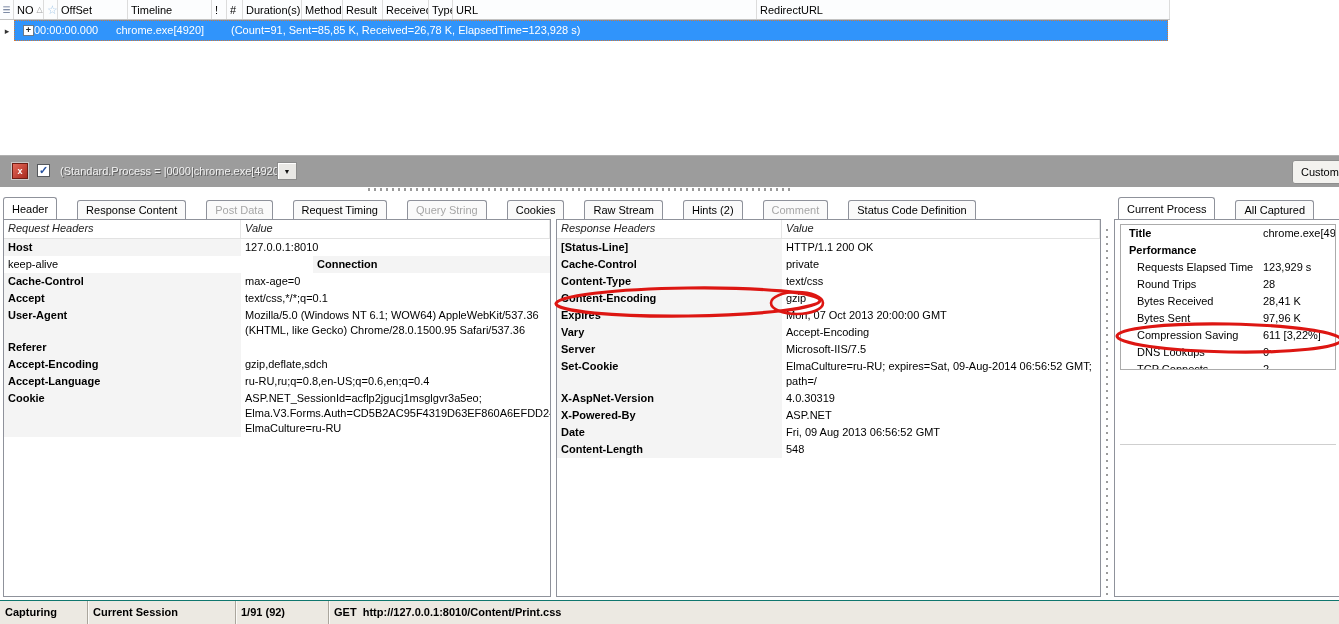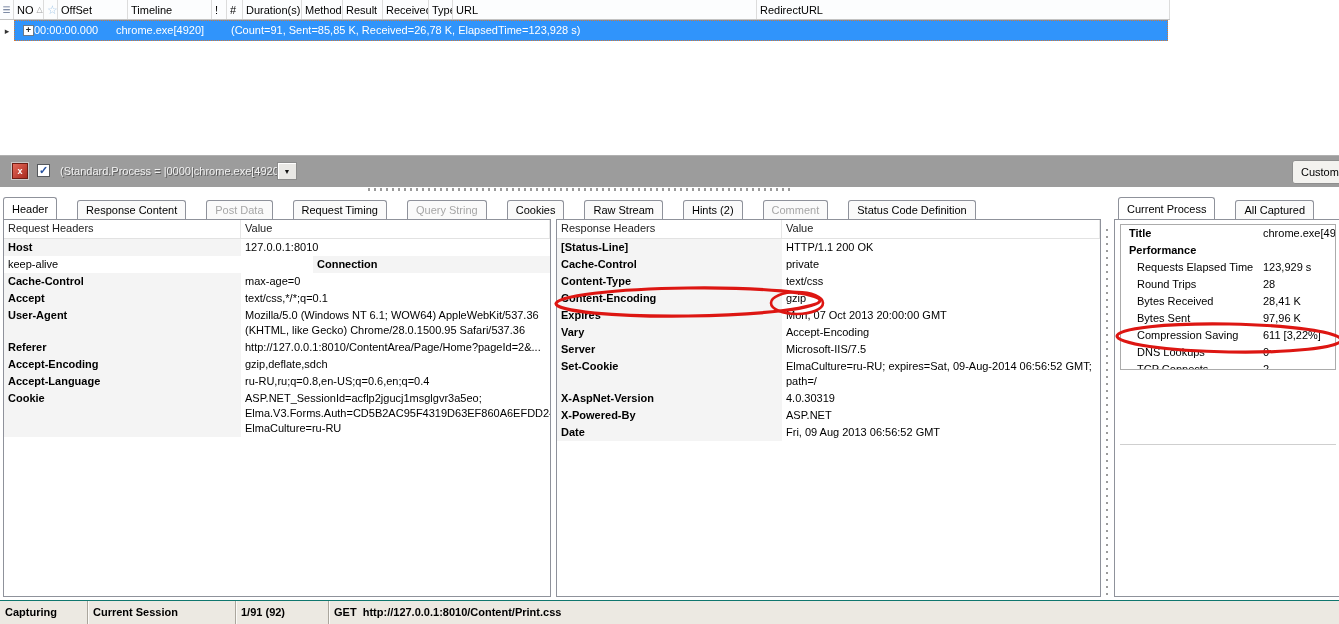--- a/index.html
+++ b/index.html
@@ -52,21 +52,21 @@
   .tabbar-right{position:absolute;left:1118px;top:196px;height:23px;display:flex;align-items:flex-end;}
   .tab{border:1px solid #8f929b;border-bottom:none;border-radius:3px 3px 0 0;background:#fafafa;
        padding:3px 8px 3px;margin-right:20px;white-space:nowrap;position:relative;}
   .tab.active{background:#fff;padding-top:5px;padding-bottom:4px;z-index:2;}
   .tab.disabled{color:#a6a6a6;}
 
   
   .panel{position:absolute;top:219px;height:378px;background:#fff;border:1px solid #8f929b;box-sizing:border-box;}
   .panel.req{left:3px;width:548px;}
   .panel.resp{left:556px;width:545px;}
-  .thead{display:flex;height:18px;border-bottom:1px solid #e2e2e2;color:#222;}
+  .thead{display:flex;height:18px;border-bottom:1px solid #e2e2e2;color:#222;font-style:italic;}
   .th{padding:2px 4px 0;box-sizing:border-box;border-right:1px solid #e6e6e6;white-space:nowrap;overflow:hidden;}
   .hrow{display:flex;}
   .hcell{padding:1px 4px;line-height:15px;box-sizing:border-box;white-space:nowrap;overflow:hidden;}
   .hlabel{font-weight:bold;background:#f4f4f4;}
   .req .hlabel,.req .th:first-child{width:237px;min-width:237px;}
   .resp .hlabel,.resp .th:first-child{width:225px;min-width:225px;}
   .hval{flex:1;}
 
   
   .sum-panel{position:absolute;left:1114px;top:219px;width:230px;height:378px;background:#fff;
@@ -206,23 +206,20 @@
         </div>
         <div class="hrow">
           <div class="hcell hlabel">User-Agent</div>
           <div class="hcell hval">
             <div>Mozilla/5.0 (Windows NT 6.1; WOW64) AppleWebKit/537.36</div>
             <div>(KHTML, like Gecko) Chrome/28.0.1500.95 Safari/537.36</div>
           </div>
         </div>
         <div class="hrow">
           <div class="hcell hlabel">Referer</div>
-          <div class="hcell hval">
-            <div>http://127.0.0.1:8010/ContentArea/Page/Home?pageId=2&amp;...</div>
-          </div>
         </div>
         <div class="hrow">
           <div class="hcell hlabel">Accept-Encoding</div>
           <div class="hcell hval">
             <div>gzip,deflate,sdch</div>
           </div>
         </div>
         <div class="hrow">
           <div class="hcell hlabel">Accept-Language</div>
           <div class="hcell hval">
@@ -304,20 +301,26 @@
         <div class="hrow">
           <div class="hcell hlabel">X-Powered-By</div>
           <div class="hcell hval">
             <div>ASP.NET</div>
           </div>
         </div>
         <div class="hrow">
           <div class="hcell hlabel">Date</div>
           <div class="hcell hval">
             <div>Fri, 09 Aug 2013 06:56:52 GMT</div>
+          </div>
+        </div>
+        <div class="hrow">
+          <div class="hcell hlabel">Content-Length</div>
+          <div class="hcell hval">
+            <div>548</div>
           </div>
         </div>
       </div>
   </div>
 
   <div class="vsplit"></div>
 
   <div class="sum-panel">
     <div class="sum-box" id="sum-box">
         <div class="srow">

